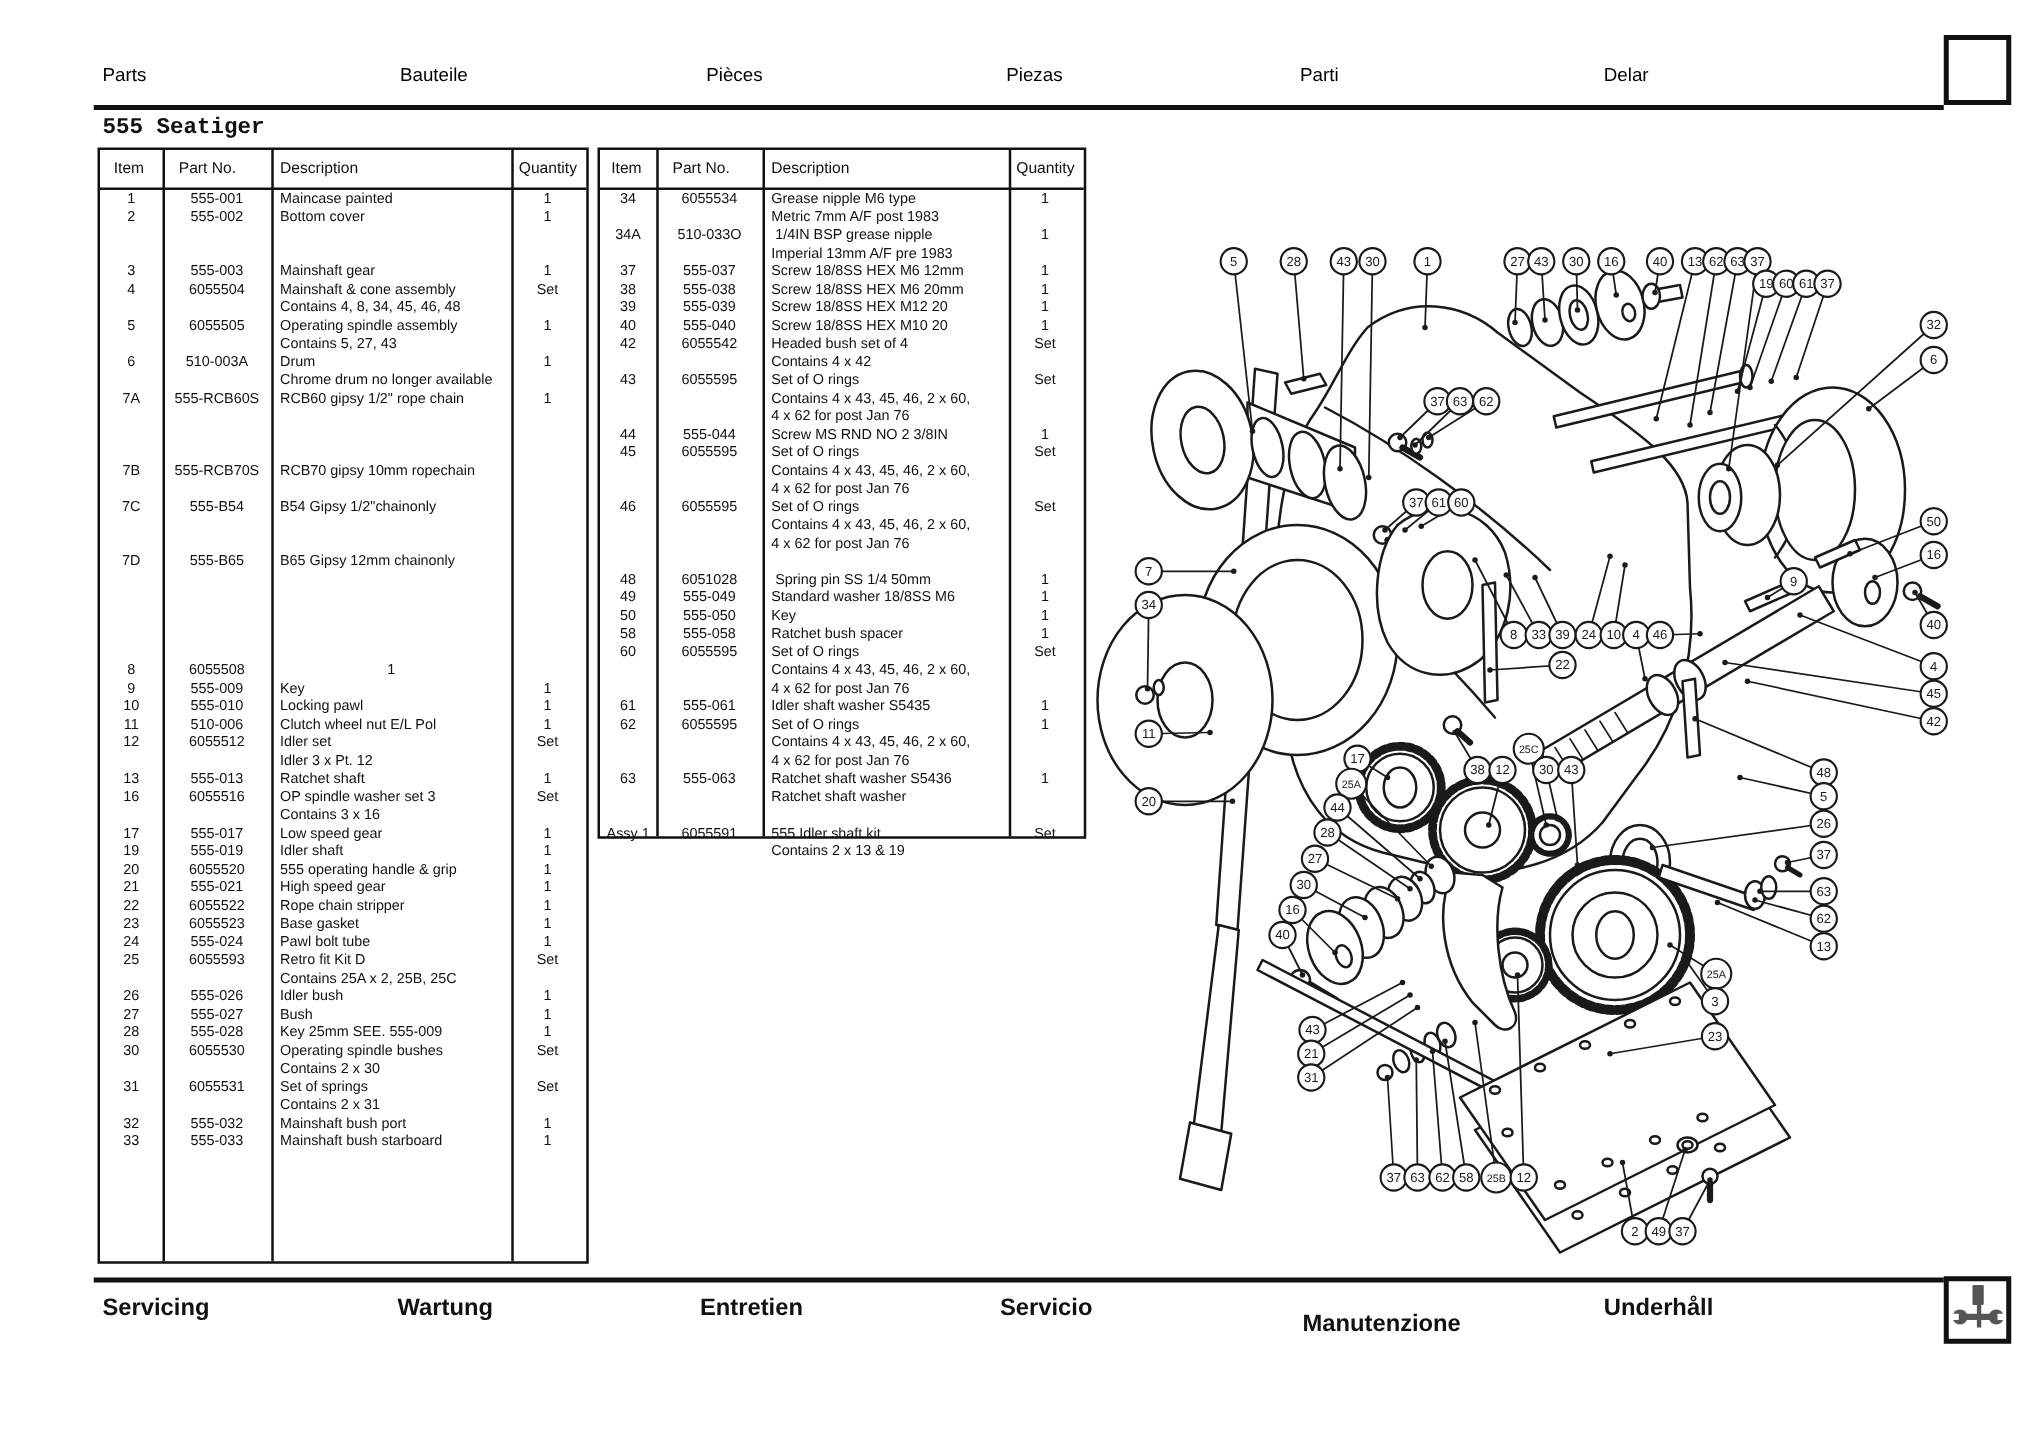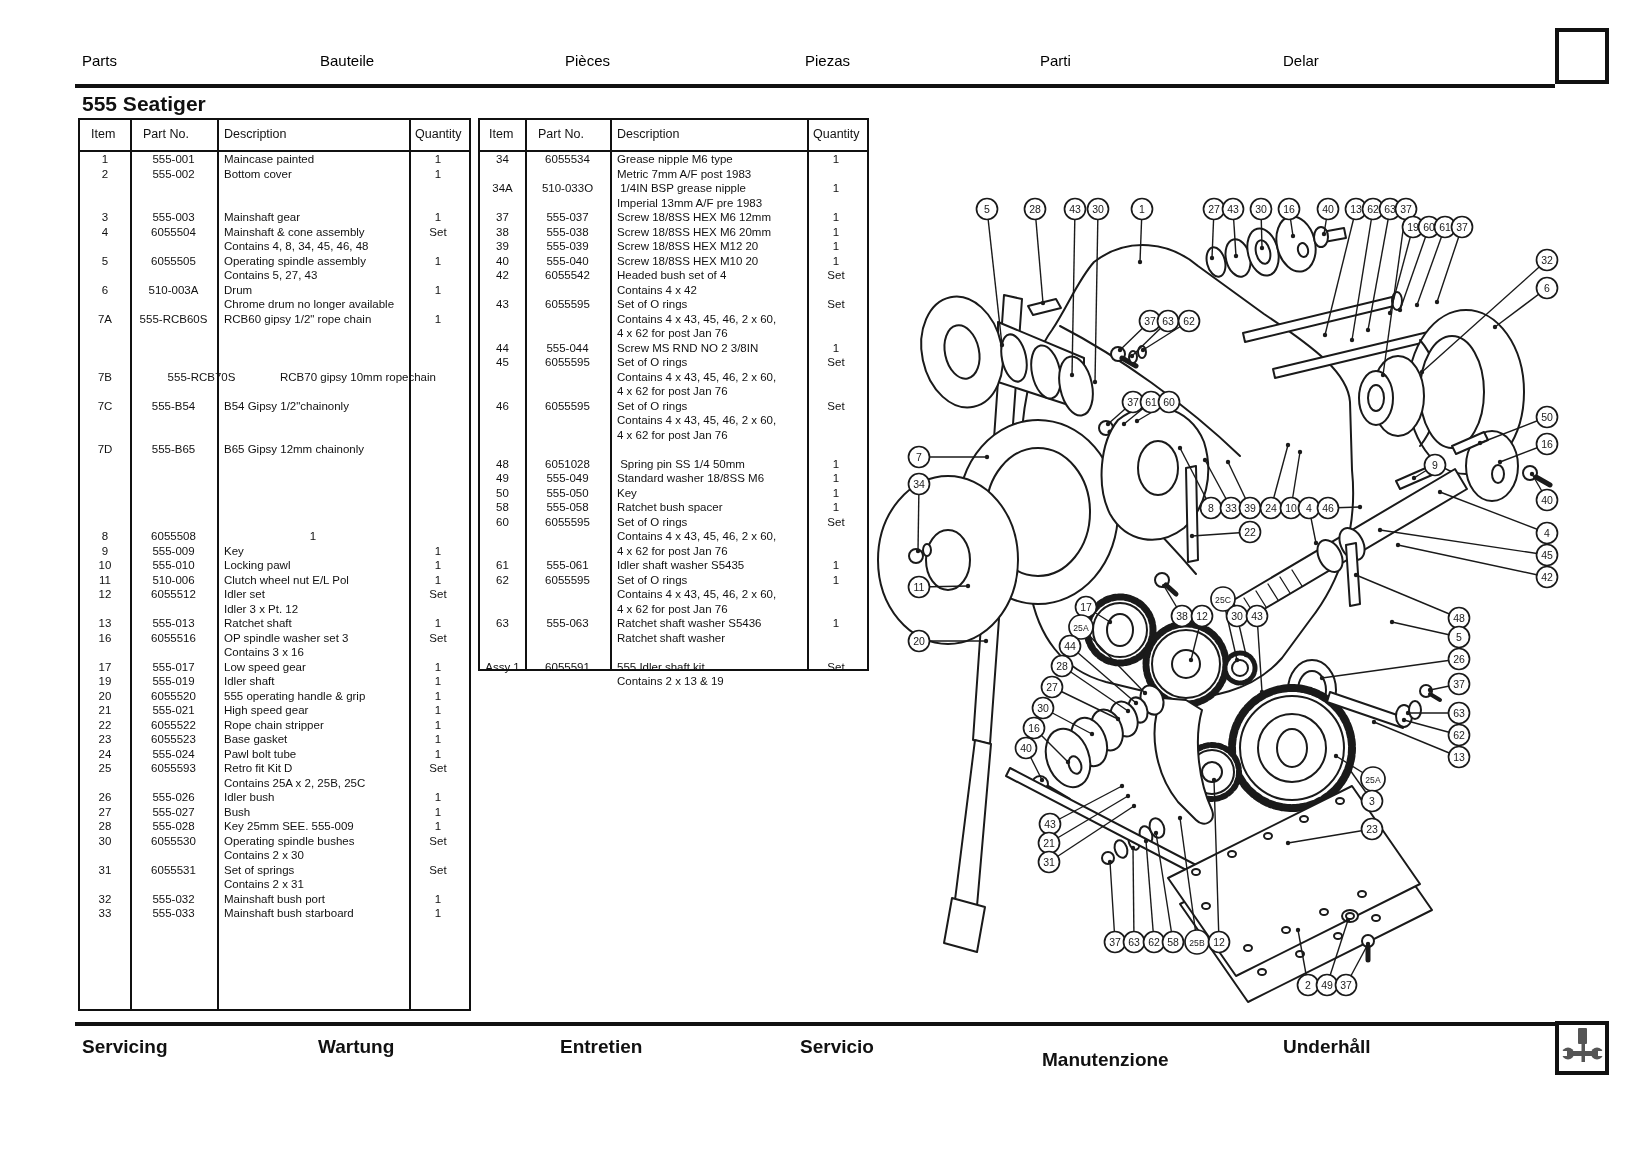--- a/index.html
+++ b/index.html
@@ -4,21 +4,21 @@
 <style>
   html,body{margin:0;padding:0;}
   body{width:1631px;height:1157px;background:#fff;position:relative;overflow:hidden;
        font-family:"Liberation Sans", sans-serif;color:#111;}
   .abs{position:absolute;}
   
   #header-row .hlabel{position:absolute;top:52px;font-size:15px;color:#000000;white-space:nowrap;}
   .hx0{left:82px;} .hx1{left:320px;} .hx2{left:565px;} .hx3{left:805px;} .hx4{left:1040px;} .hx5{left:1283px;}
   #header-rule{left:75px;top:84px;width:1480px;height:4px;background:#111;}
   #corner-box{left:1555px;top:28px;width:46px;height:48px;border:4px solid #111;background:#fff;}
-  #page-title{left:82px;top:92px;font-size:21px;font-weight:bold;}
+  #page-title{left:82px;top:92px;font-size:18px;font-weight:bold;font-family:Liberation Mono, monospace;}
   
   .ptable{position:absolute;border:2.5px solid #111;background:#fff;}
   #table-left{left:78px;top:118px;width:389px;height:889px;}
   #table-right{left:478px;top:118px;width:387px;height:549px;}
   .thead{position:absolute;left:0;right:0;top:0;height:30px;border-bottom:2px solid #111;}
   .thead .hc{position:absolute;top:7px;font-size:12.5px;}
   .vline{position:absolute;top:0;bottom:0;width:2px;background:#111;}
   .tbody{position:absolute;left:0;right:0;top:32px;}
   .prow{display:grid;line-height:14.5px;}
   #table-left .prow{grid-template-columns:50px 87px 192px 58px;}
@@ -112,21 +112,21 @@
         <div class="pcell cq">1</div>
       </div>
       <div class="prow">
         <div class="pcell ci">7A</div>
         <div class="pcell cp">555-RCB60S</div>
         <div class="pcell cd">
           <div class="dline">RCB60 gipsy 1/2" rope chain</div>
         </div>
         <div class="pcell cq">1</div>
       </div>
-      <div class="prow" style="margin-top: 43.5px; gap: 28px;">
+      <div class="prow" style="margin-top: 43.5px;">
         <div class="pcell ci">7B</div>
         <div class="pcell cp">555-RCB70S</div>
         <div class="pcell cd">
           <div class="dline">RCB70 gipsy 10mm ropechain</div>
         </div>
         <div class="pcell cq"></div>
       </div>
       <div class="prow" style="margin-top: 14.5px;">
         <div class="pcell ci">7C</div>
         <div class="pcell cp">555-B54</div>

